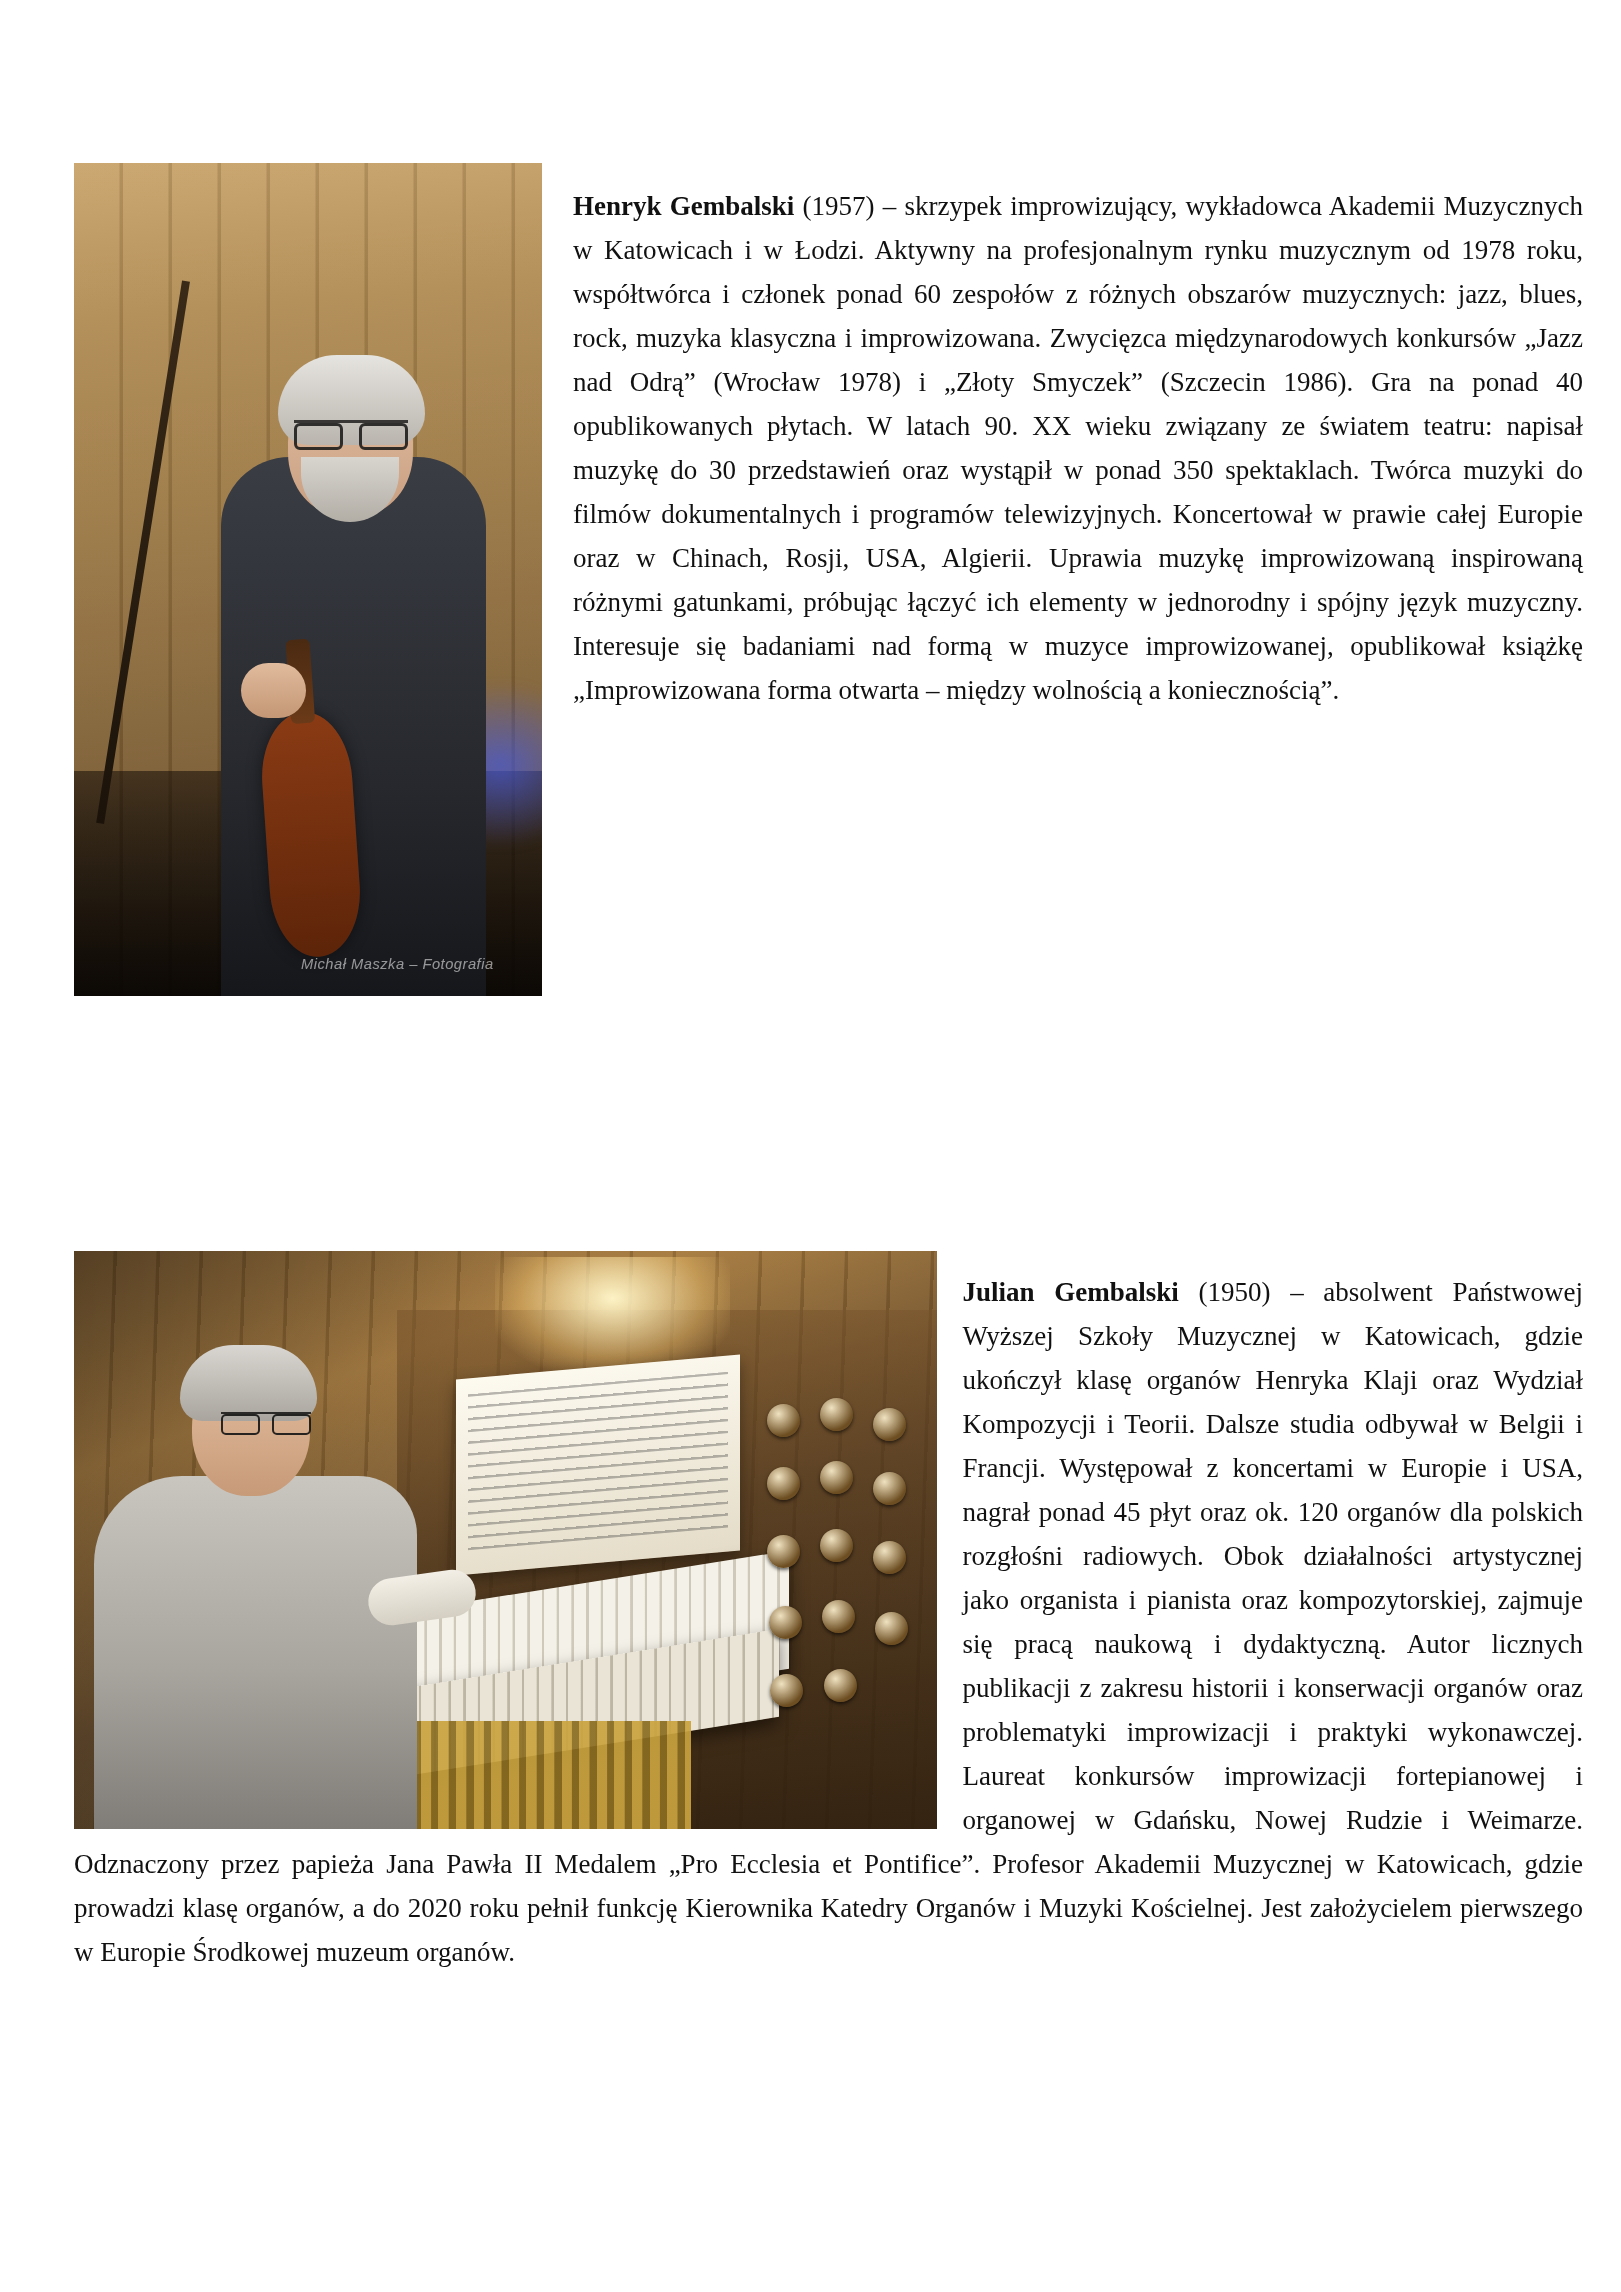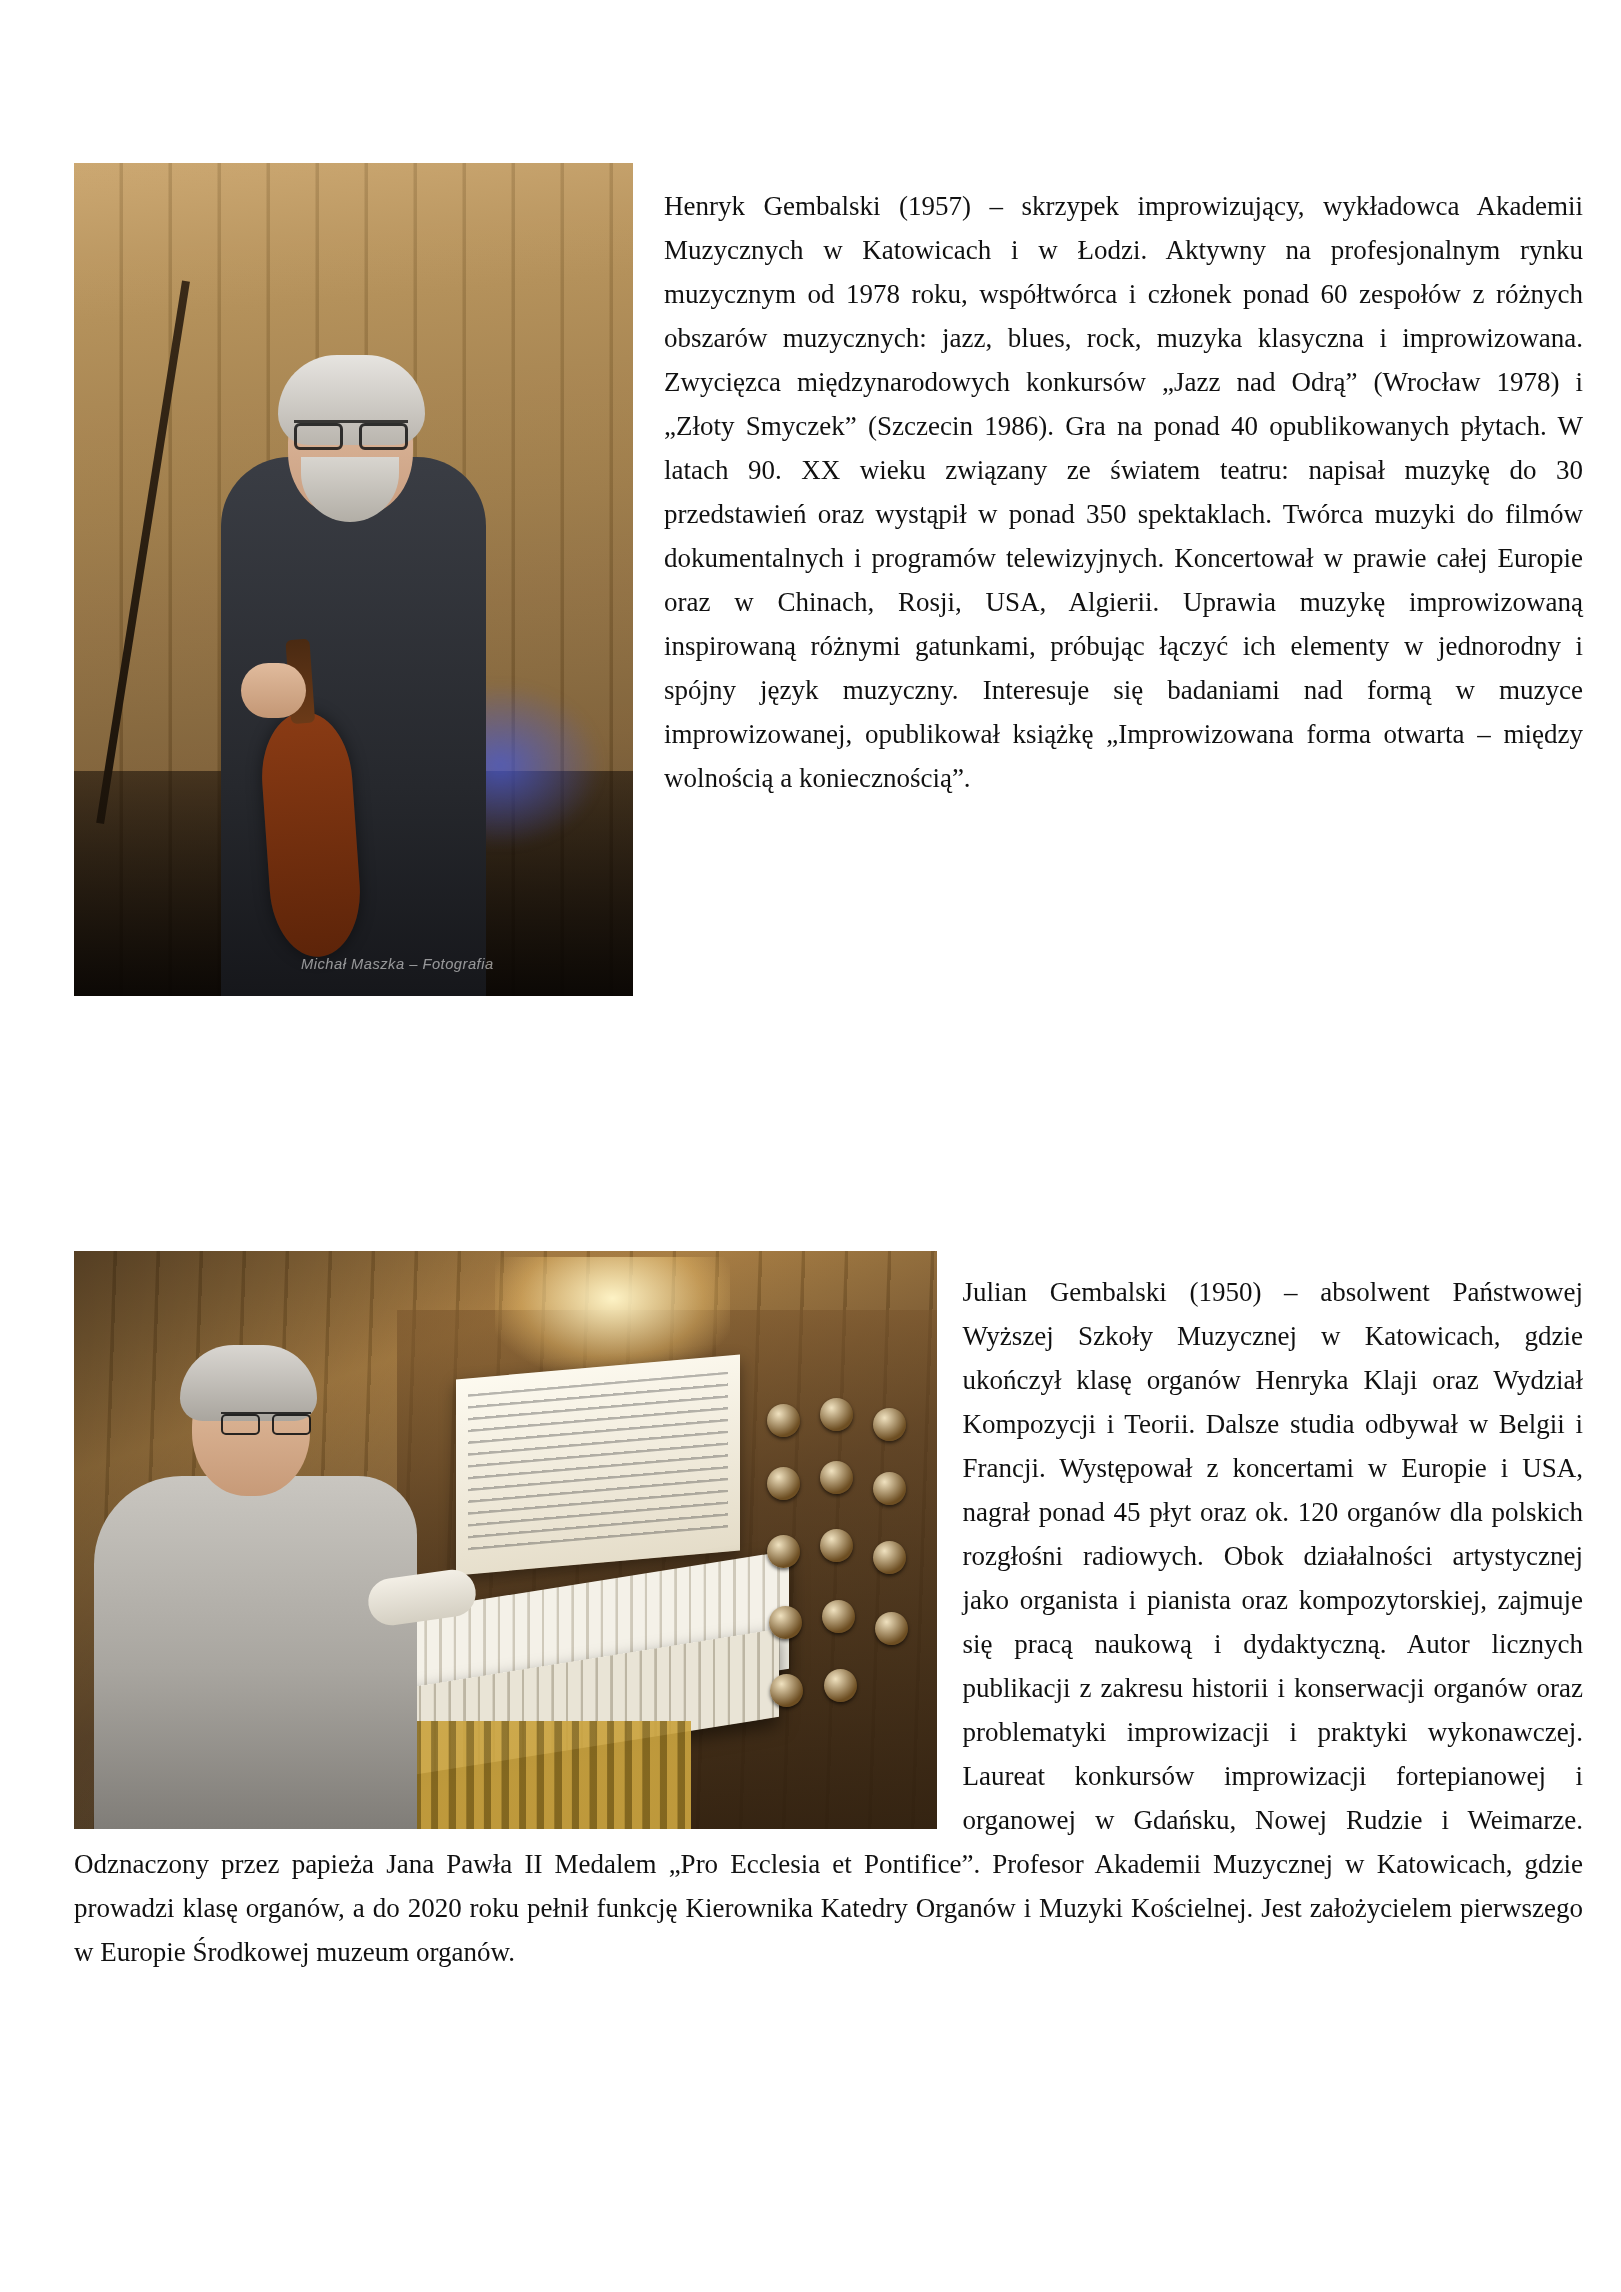--- a/index.html
+++ b/index.html
@@ -32,30 +32,30 @@
 
   .bio-text {
     font-size: 27px;
     line-height: 1.63;
     text-align: justify;
     text-justify: inter-word;
     hyphens: none;
     color: #111111;
   }
   .bio-text .person-name {
-    font-weight: normal;
+    font-weight: bold;
   }
   .photo {
     float: left;
     position: relative;
     overflow: hidden;
     border: 0;
   }
   #photo-1 {
-    width: 559px;
+    width: 468px;
     height: 833px;
     margin: 5.9px 31px 7.8px 0;
     background: linear-gradient(175deg,#c9a36a 0%, #b08b52 18%, #9a7743 42%, #7c5d33 70%, #4b3a20 100%);
   }
   #photo-2 {
     width: 863px;
     height: 578px;
     margin: 7.8px 25.5px 9.8px 0;
     background: linear-gradient(160deg,#7d5a2e 0%, #a67a3d 25%, #5d4325 55%, #2e2414 100%);
   }

